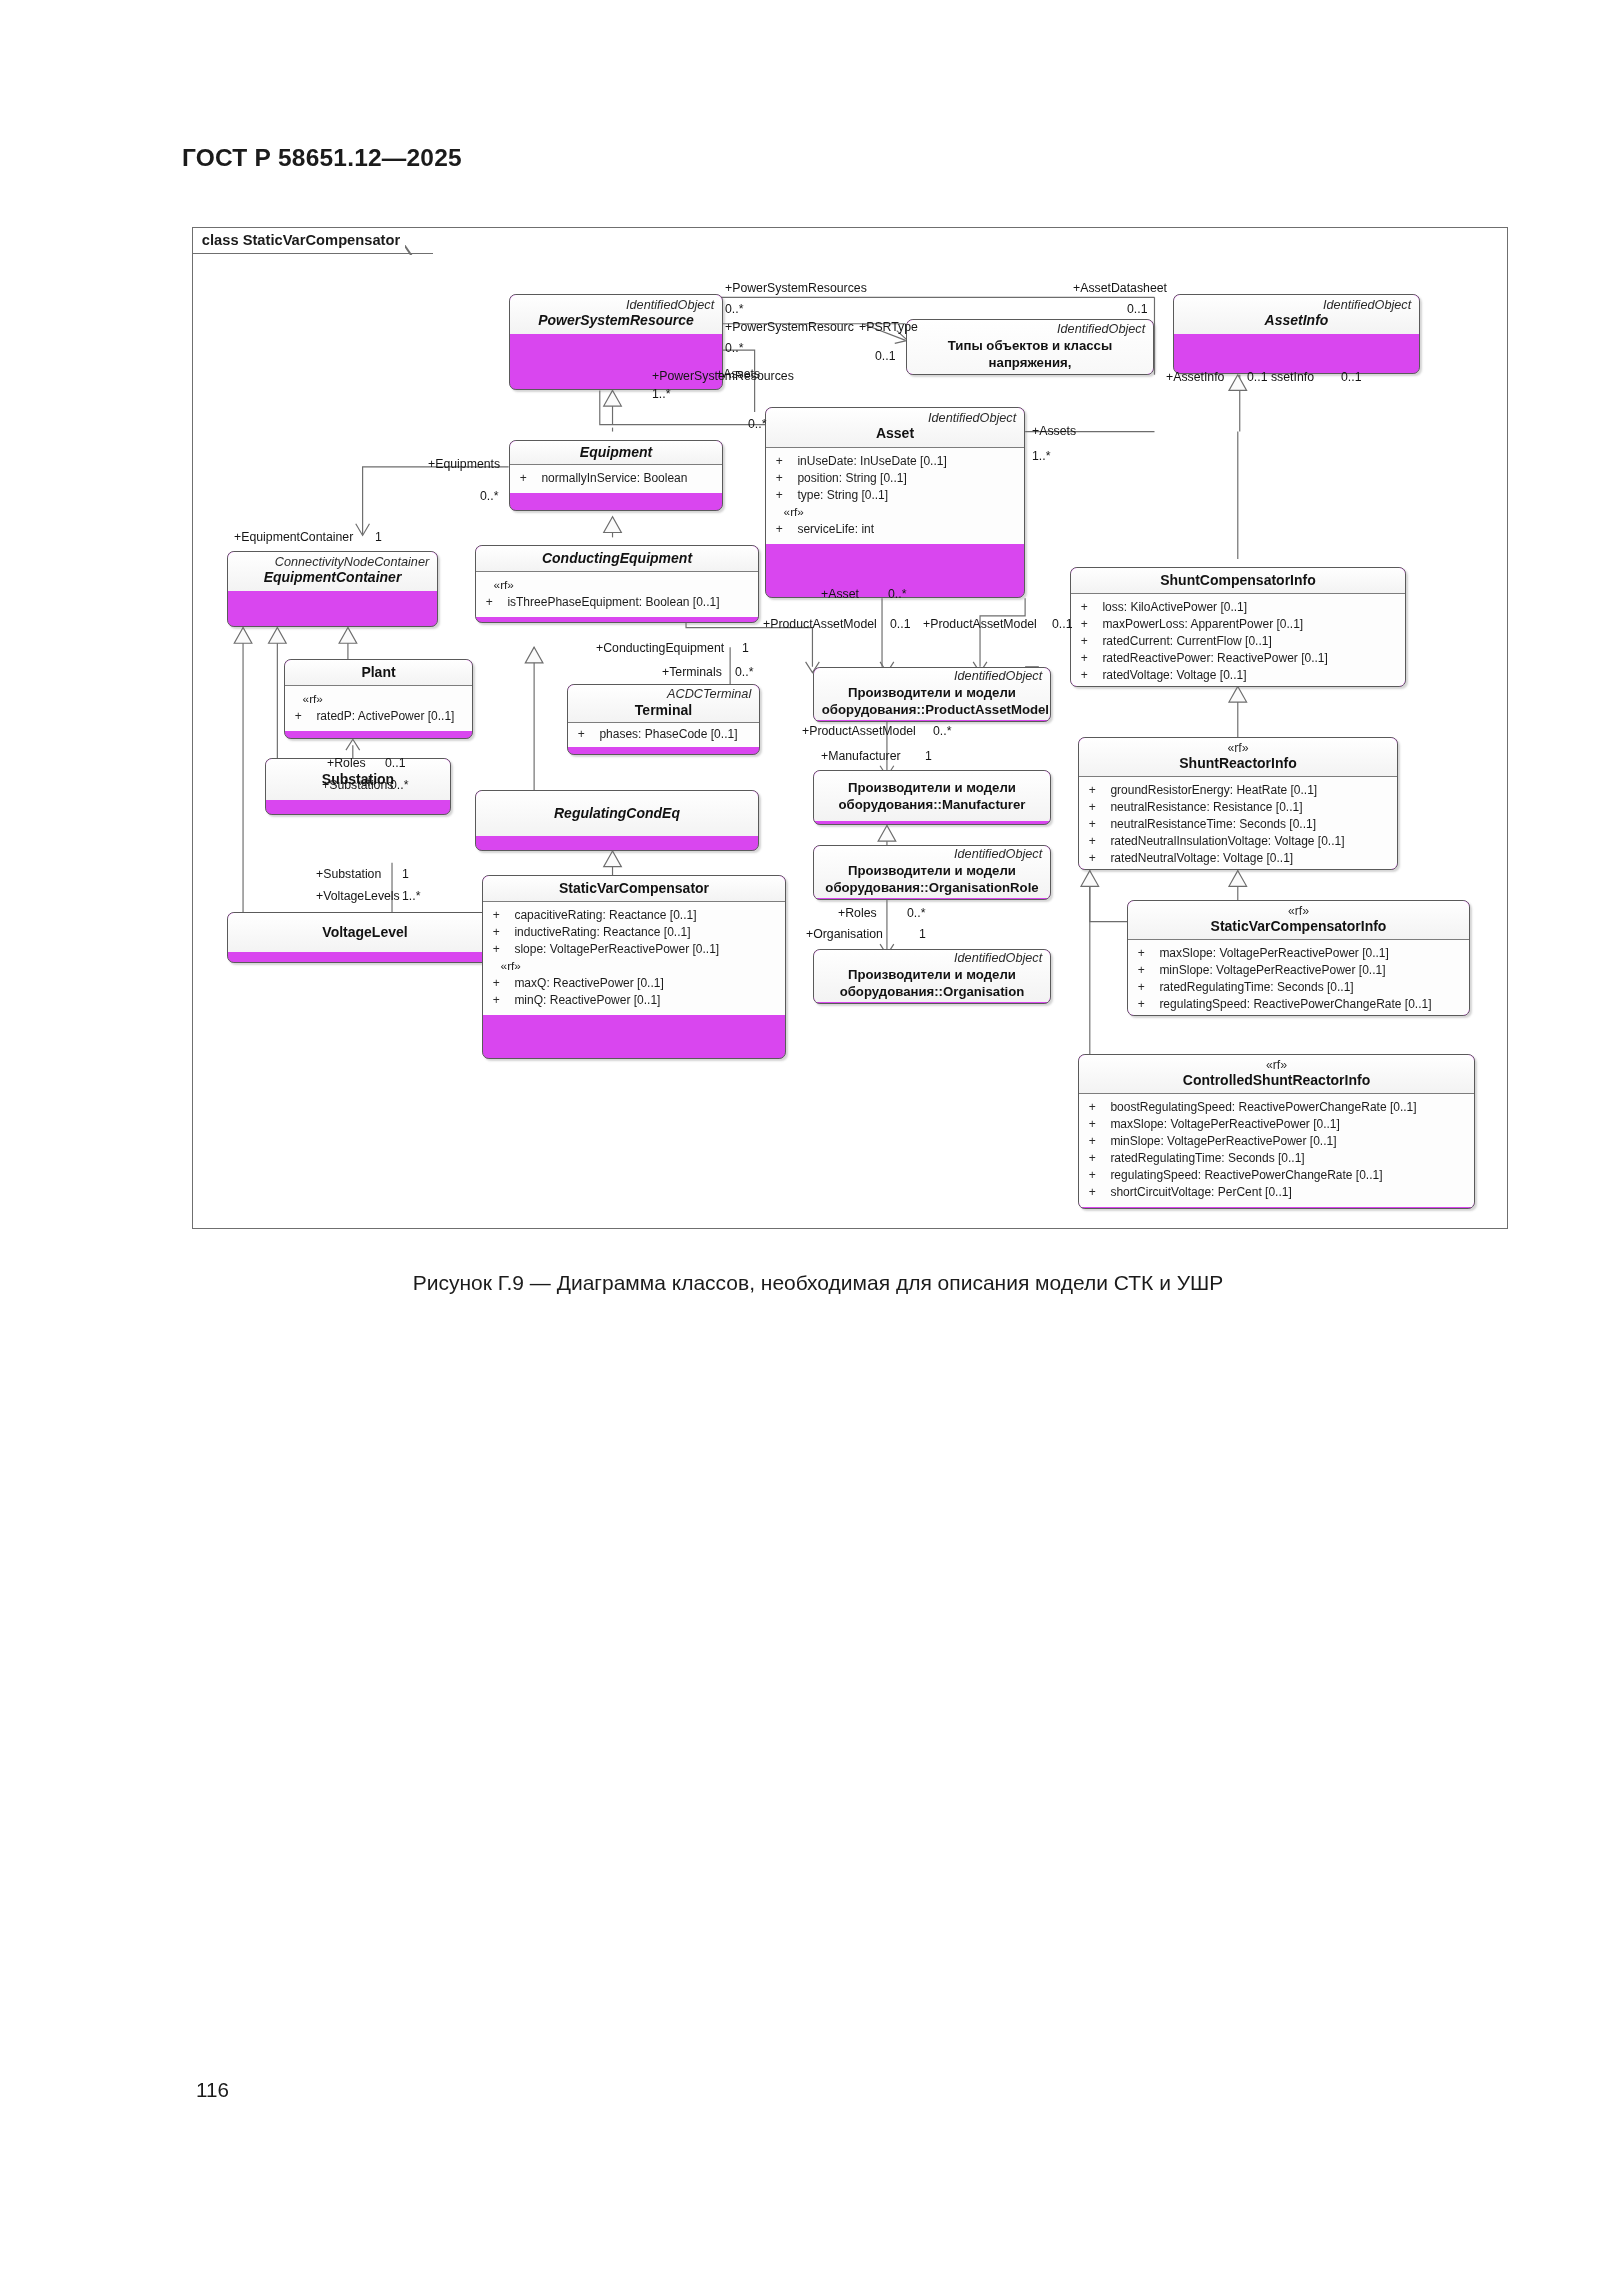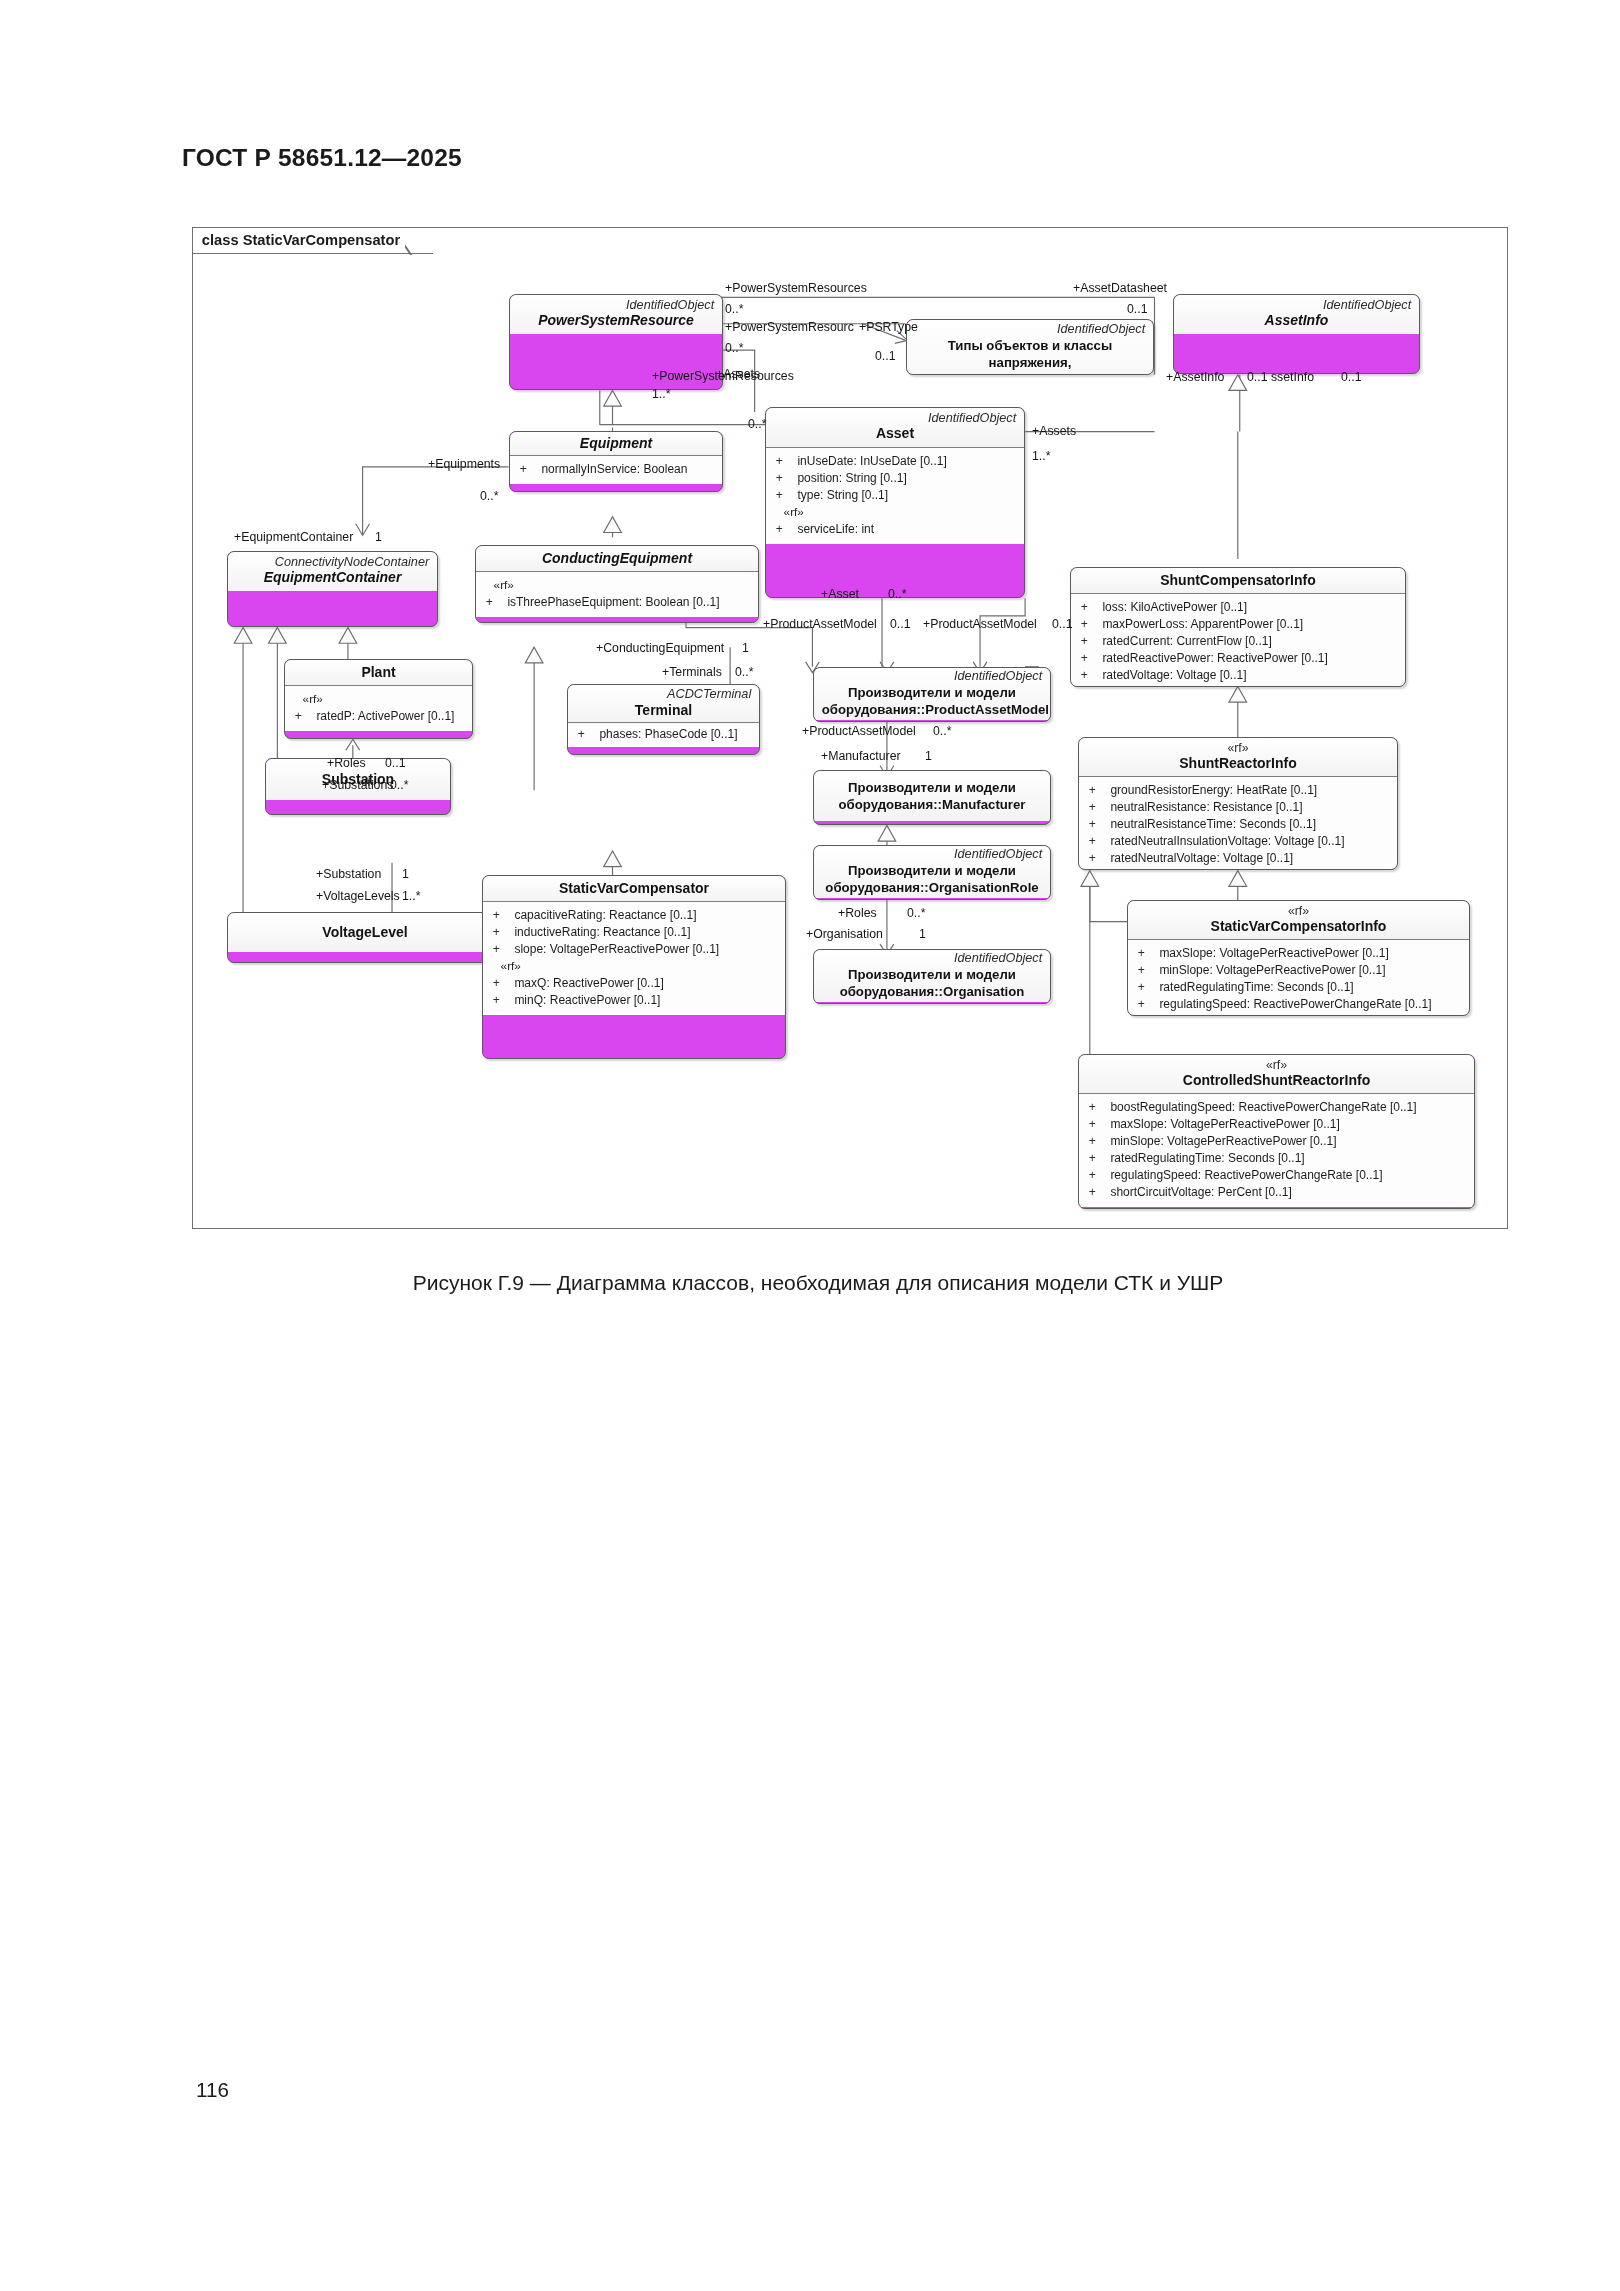--- a/index.html
+++ b/index.html
@@ -211,21 +211,21 @@
     </div>
   </div>
 
   <div class="cls" style="left:1173px;top:294px;width:247px;height:80px;">
     <div class="hdr">
       <span class="stereo">IdentifiedObject</span>
       <span class="name ital">AssetInfo</span>
     </div>
   </div>
 
-  <div class="cls" style="left:509px;top:431px;width:214px;height:61px;">
+  <div class="cls" style="left:509px;top:440px;width:214px;height:71px;">
     <div class="hdr" style="padding:2.9px 7.8px 2.9px 7.8px;">
       <span class="name ital">Equipment</span>
     </div>
     <div class="sep"></div>
     <div class="body">
       <span class="attr"><span class="vis">+</span><span>normallyInService: Boolean</span></span>
     </div>
   </div>
 
   <div class="cls" style="left:765px;top:407px;width:260px;height:191px;">
@@ -319,20 +319,25 @@
       <span class="attr"><span class="vis">+</span><span>ratedNeutralVoltage: Voltage [0..1]</span></span>
     </div>
   </div>
 
   <div class="cls" style="left:265px;top:758px;width:186px;height:57px;">
     <div class="hdr" style="padding:11.8px 7.8px 11.8px 7.8px;">
       <span class="name">Substation</span>
     </div>
   </div>
 
+  <div class="cls" style="left:475px;top:790px;width:284px;height:61px;">
+    <div class="hdr" style="padding:13.7px 7.8px 13.7px 7.8px;">
+      <span class="name ital">RegulatingCondEq</span>
+    </div>
+  </div>
 
   <div class="cls" style="left:813px;top:770px;width:238px;height:55px;">
     <div class="hdr" style="padding:7.8px 7.8px 7.8px 7.8px;">
       <span class="name small two">Производители и модели</span>
       <span class="name small two">оборудования::Manufacturer</span>
     </div>
   </div>
 
   <div class="cls" style="left:813px;top:845px;width:238px;height:55px;">
     <div class="hdr" style="padding:1px 7.8px 2px 7.8px;">

